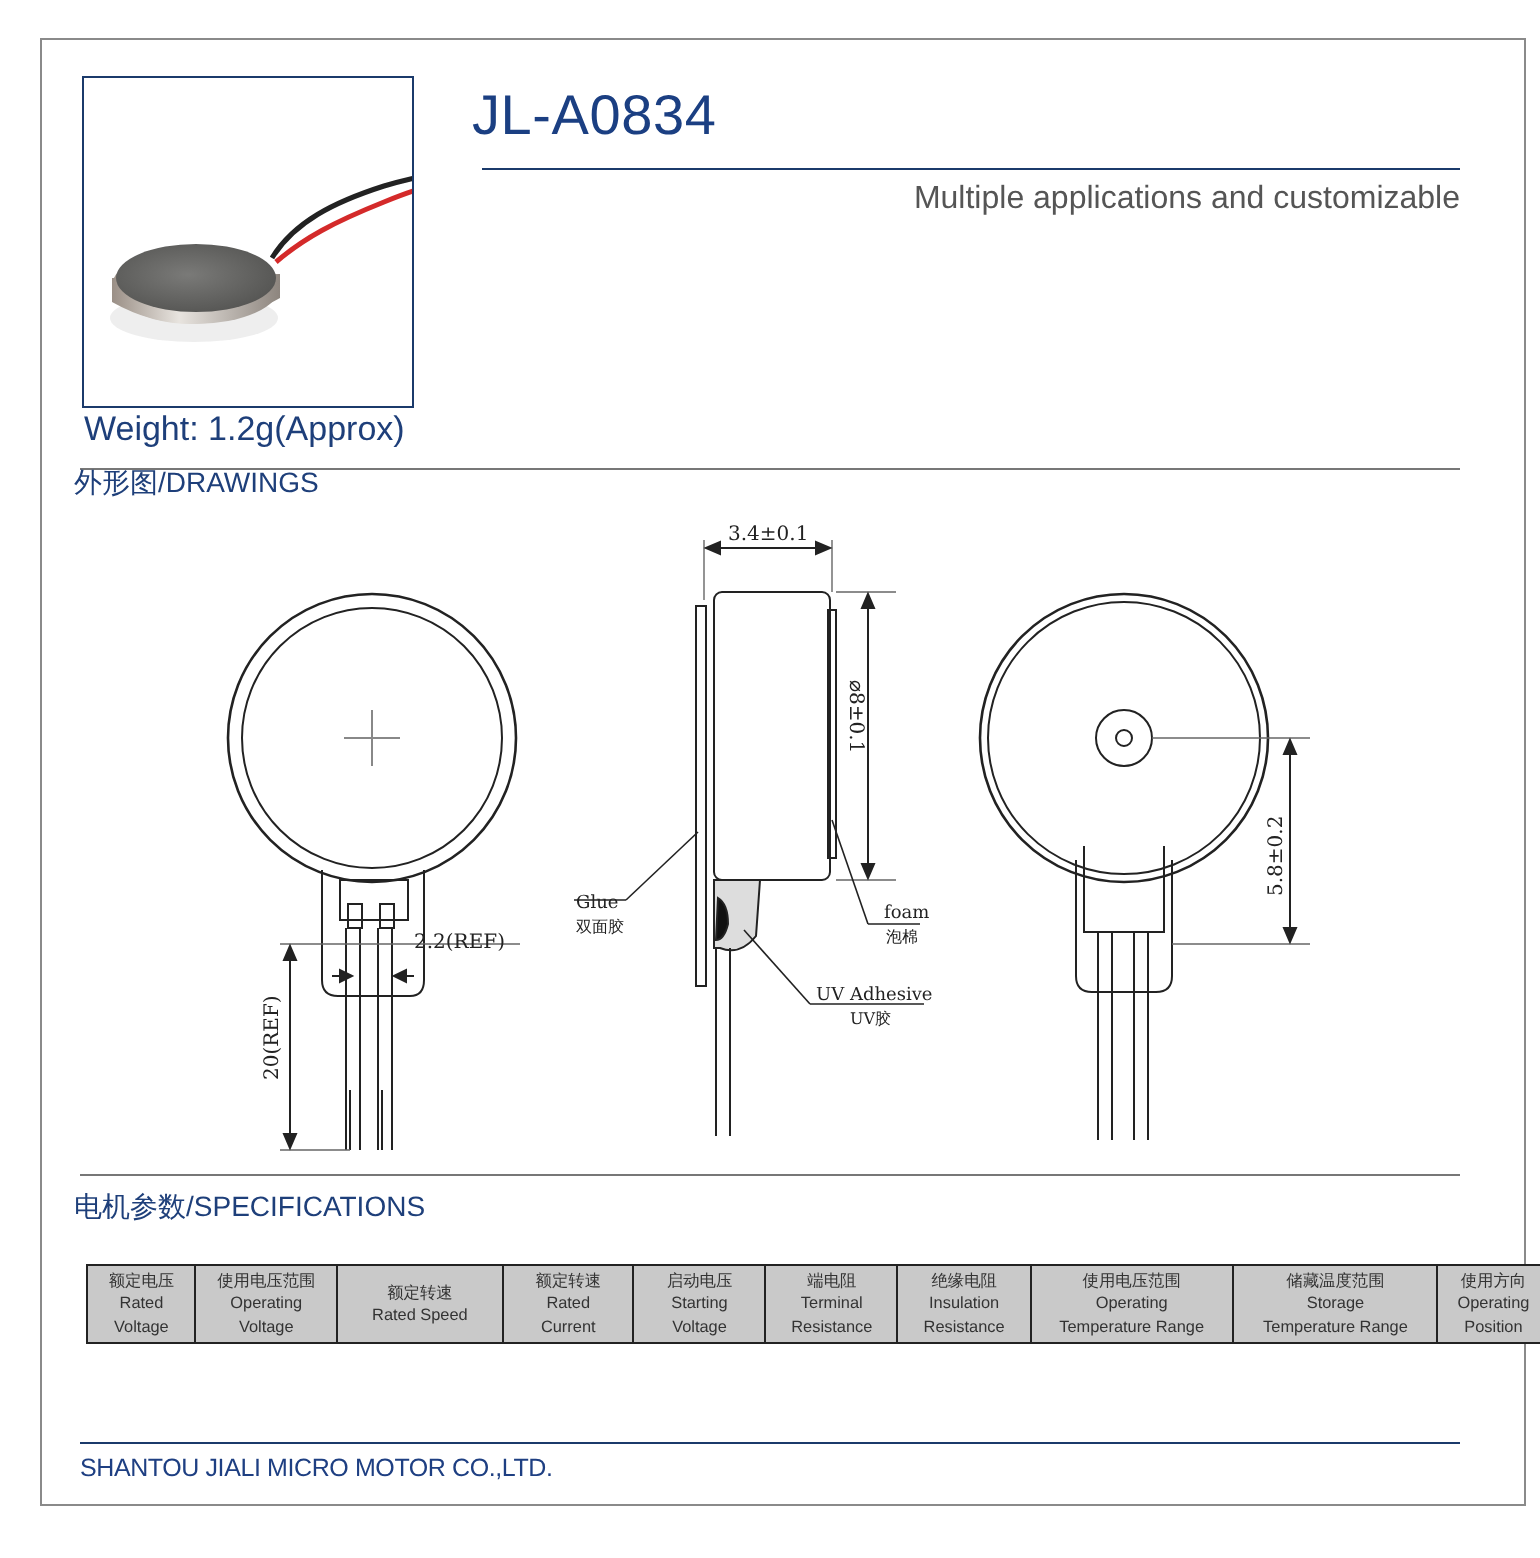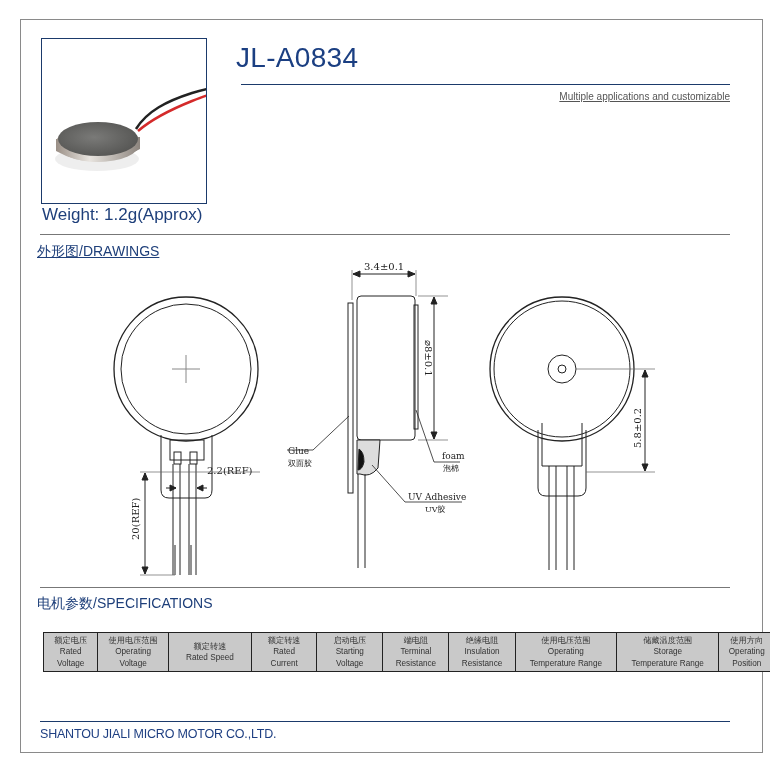--- a/index.html
+++ b/index.html
@@ -2,21 +2,21 @@
 <html><head>
 <meta charset="utf-8">
 <style>
   html, body { margin: 0; padding: 0; background: #ffffff; }
   body { width: 770px; height: 779px; position: relative; overflow: hidden; font-family: "Liberation Sans", sans-serif; }
   .frame { position: absolute; left: 20px; top: 19px; width: 743px; height: 734px; border: 1px solid #8a8a8a; box-sizing: border-box; }
   .photo-box { position: absolute; left: 41px; top: 38px; width: 166px; height: 166px; border: 1px solid #1b3a6b; box-sizing: border-box; background: #fff; overflow: hidden; }
   .weight { position: absolute; left: 42px; top: 205px; font-size: 17px; color: #1e3f7a; }
   .model { position: absolute; left: 236px; top: 42px; font-size: 28px; color: #1b3f82; letter-spacing: 0.3px; }
   .model-rule { position: absolute; left: 241px; top: 84px; width: 489px; height: 1px; background: #1b3a6b; }
-  .tagline { position: absolute; right: 40px; top: 91px; font-size: 10px; color: #555; text-decoration: underline; }
+  .tagline { position: absolute; right: 40px; top: 91px; font-size: 16px; color: #555; }
   .section-rule { position: absolute; left: 40px; width: 690px; height: 1px; background: #777; }
   .section-title { position: absolute; left: 37px; font-size: 14px; color: #1e3f7a; }
   .drawing { position: absolute; left: 0; top: 240px; width: 770px; height: 345px; }
   .draw-text { font-family: "DejaVu Serif", serif; fill: #222; }
   table.spec { position: absolute; left: 43px; top: 632px; width: 732px; border-collapse: collapse; font-family: Liberation Sans, sans-serif; font-size: 8.2px; color: #333; }
   table.spec th, table.spec td { border: 1.5px solid #222; text-align: center; padding: 0; line-height: 11.5px; }
   table.spec th { background: #c9c9c9; font-weight: normal; height: 38px; }
   table.spec td { background: #fff; height: 30px; }
   .footer-rule { position: absolute; left: 40px; top: 721px; width: 690px; height: 1px; background: #1b3a6b; }
   .company { position: absolute; left: 40px; top: 727px; font-size: 12.5px; font-weight: normal; color: #1e3f82; letter-spacing: -0.2px; }
@@ -47,21 +47,21 @@
     <path d="M94 90 C105 72 125 62 150 54 C160 51 165 50 170 49" stroke="#222" stroke-width="2.5" fill="none"></path>
   </svg>
 </div>
 <div class="weight">Weight: 1.2g(Approx)</div>
 
 <div class="model">JL-A0834</div>
 <div class="model-rule"></div>
 <div class="tagline">Multiple applications and customizable</div>
 
 <div class="section-rule" style="top:234px;"></div>
-<div class="section-title" style="top:243px;text-decoration:underline;">外形图/DRAWINGS</div>
+<div class="section-title" style="top:233px;">外形图/DRAWINGS</div>
 
 <svg class="drawing" viewBox="0 240 770 345">
   <g stroke="#222" fill="none" stroke-width="1">
 
     <g>
       <circle cx="186" cy="369" r="72" stroke-width="1.3"></circle>
       <circle cx="186" cy="369" r="65"></circle>
       <line x1="172" y1="369" x2="200" y2="369" stroke="#888"></line>
       <line x1="186" y1="355" x2="186" y2="383" stroke="#888"></line>
       <path d="M161 435 L161 490 Q161 498 169 498 L205 498 Q212 498 212 490 L212 435"></path>

